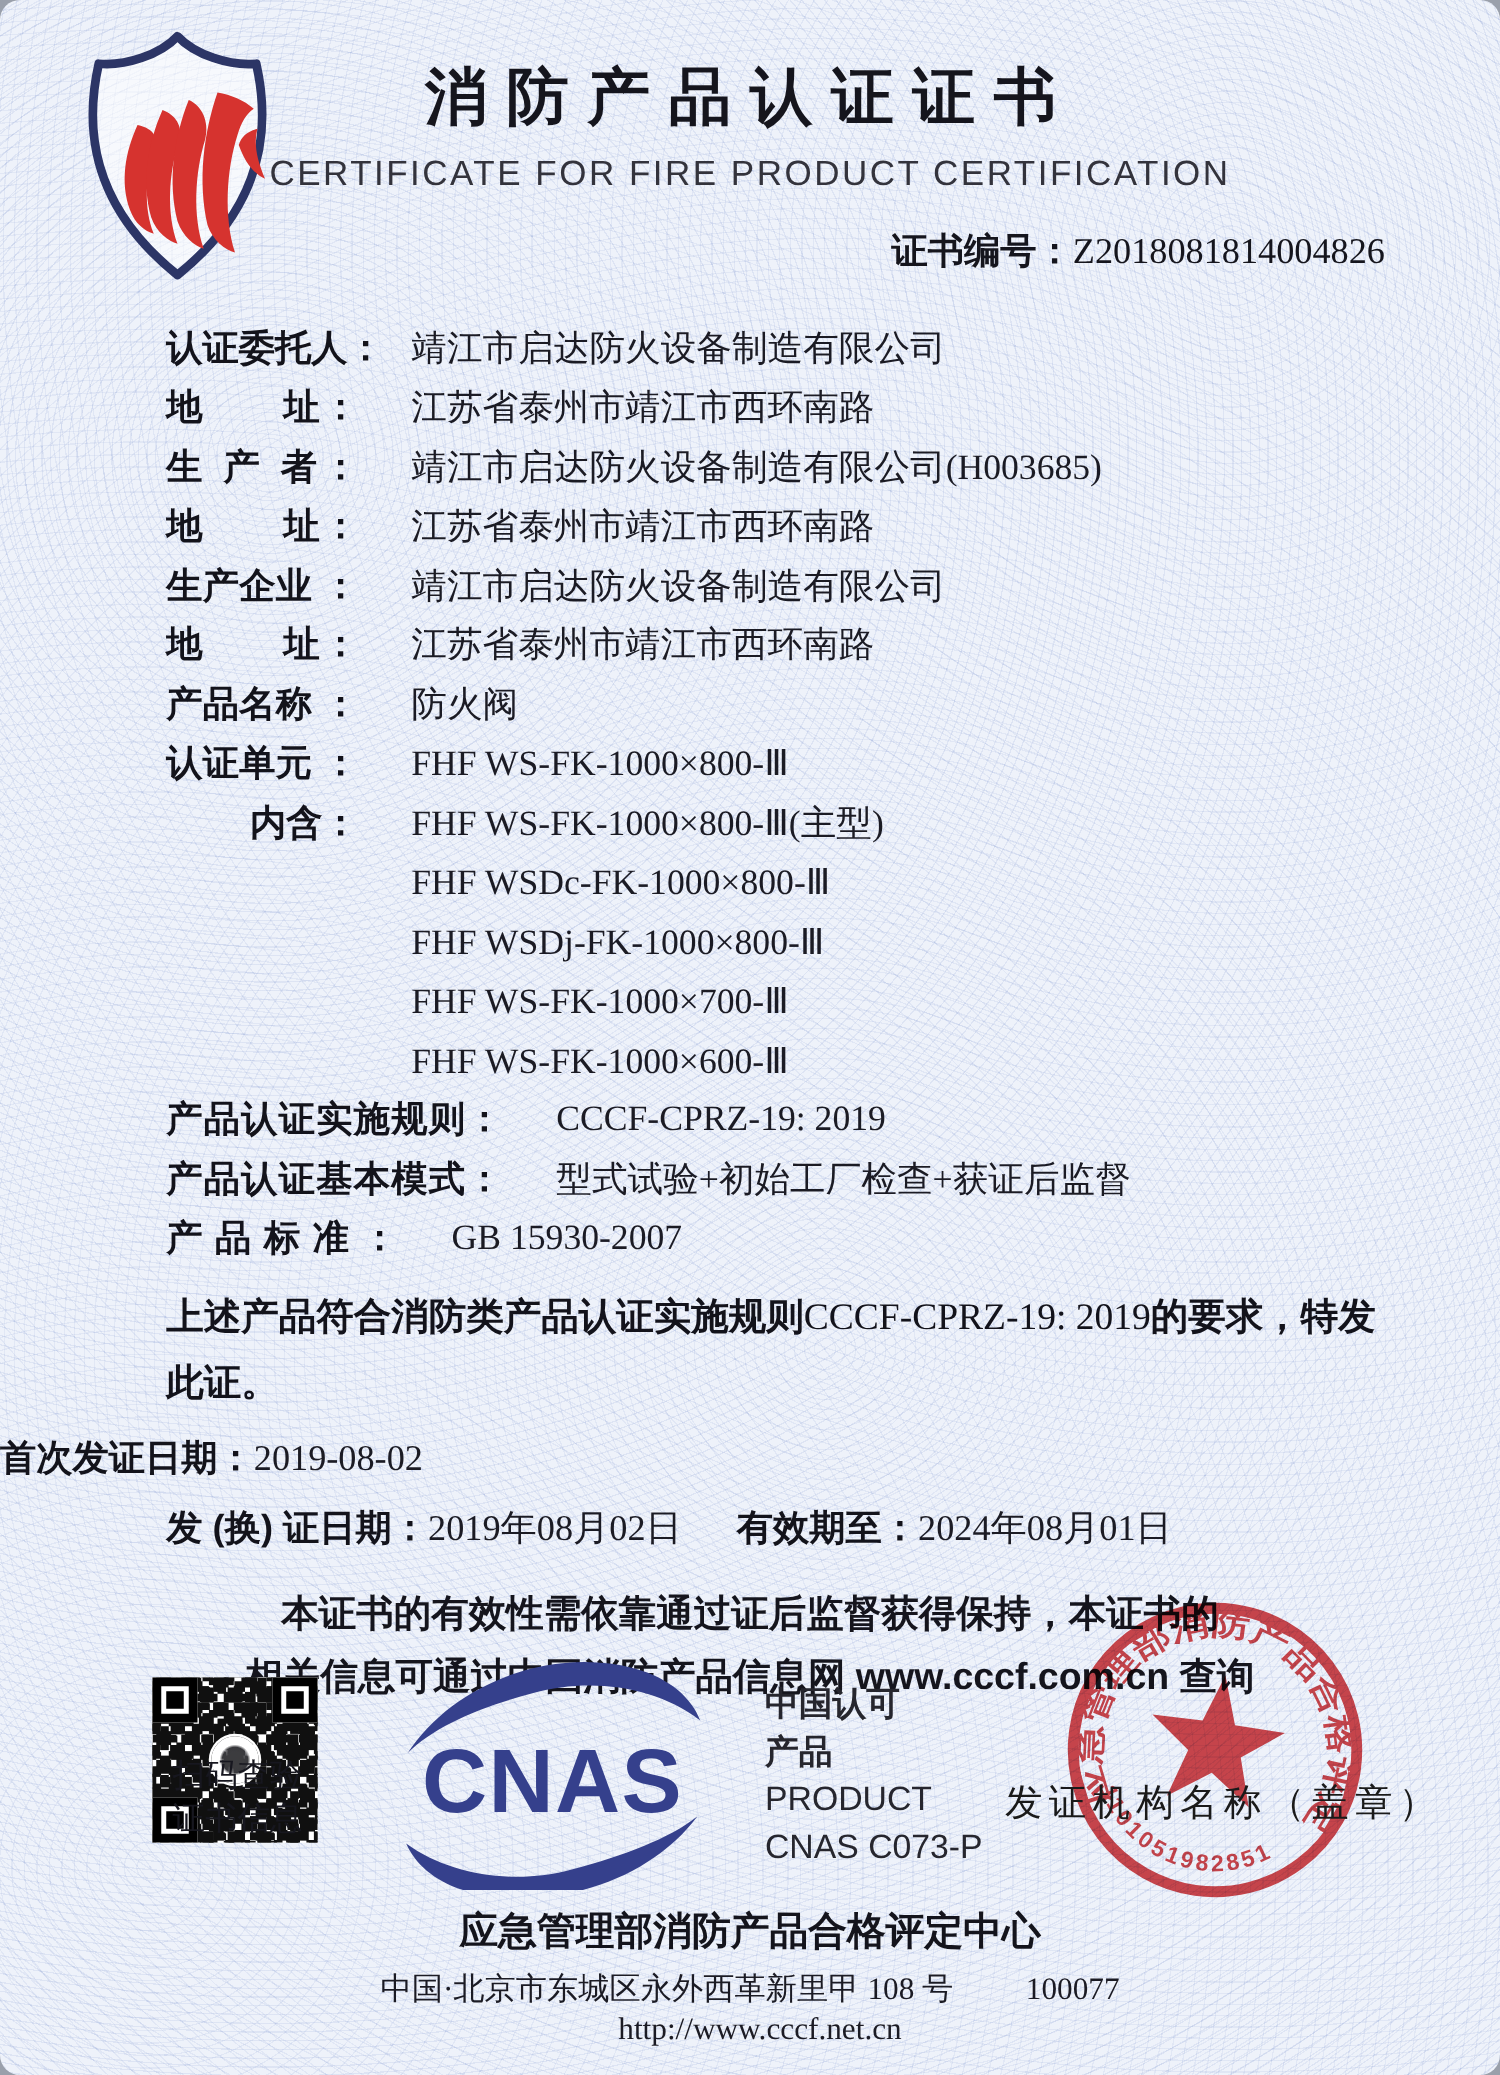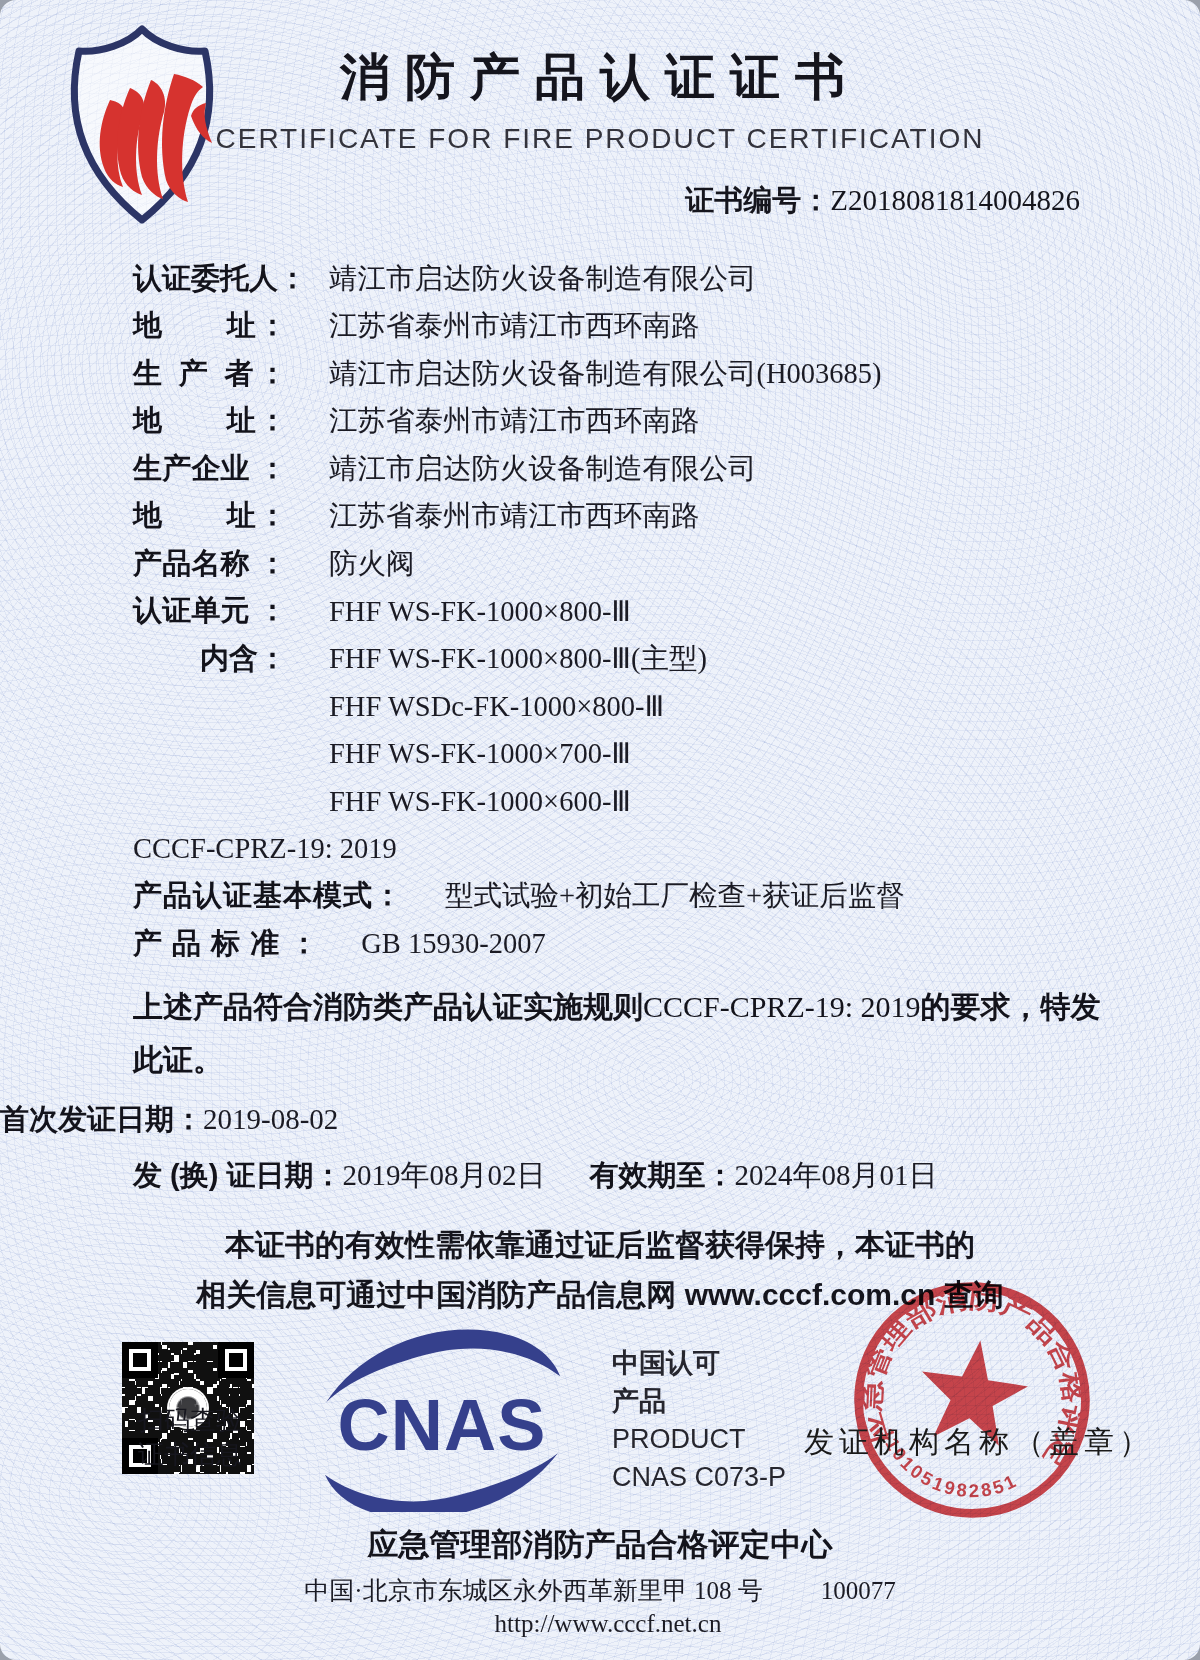--- a/index.html
+++ b/index.html
@@ -22,21 +22,21 @@
   .logo{position:absolute;left:50px;top:20px;width:185px;height:210px;}
   .title{
     padding-top:44px;text-align:center;
     font-size:50px;font-weight:bold;letter-spacing:15px;color:#15151d;
   }
   .subtitle{
     margin-top:12px;text-align:center;
     font-size:28px;letter-spacing:2px;color:#33333c;
   }
   .certno{
-    margin-top:26px;text-align:right;padding-right:120px;
+    margin-top:26px;text-align:right;padding-right:92px;
     font-family:"Liberation Serif",serif;font-size:29px;color:#15151d;
   }
   .certno .lab{font-family:"Liberation Sans",sans-serif;font-weight:bold;}
   
   .fields{margin:34px 80px 0 133px;}
   .row{height:47.5px;display:flex;align-items:center;white-space:nowrap;gap:32px;}
   .lbl{
     display:inline-block;width:154px;margin-right:10px;flex:0 0 auto;
     font-weight:bold;font-size:29px;color:#13131b;
     text-align:justify;text-align-last:justify;
@@ -155,27 +155,32 @@
     <div class="row">
         <span class="lbl right">内含：</span>
         <span class="val">FHF WS-FK-1000×800-Ⅲ(主型)</span>
       </div>
     <div class="row">
         <span class="lbl"></span>
         <span class="val">FHF WSDc-FK-1000×800-Ⅲ</span>
       </div>
     <div class="row">
         <span class="lbl"></span>
+        <span class="val">FHF WSDj-FK-1000×800-Ⅲ</span>
+      </div>
+    <div class="row">
+        <span class="lbl"></span>
         <span class="val">FHF WS-FK-1000×700-Ⅲ</span>
       </div>
     <div class="row">
         <span class="lbl"></span>
         <span class="val">FHF WS-FK-1000×600-Ⅲ</span>
       </div>
     <div class="row">
+        <span class="lbl auto">产品认证实施规则：</span>
         <span class="val">CCCF-CPRZ-19: 2019</span>
       </div>
     <div class="row">
         <span class="lbl auto">产品认证基本模式：</span>
         <span class="val">型式试验+初始工厂检查+获证后监督</span>
       </div>
     <div class="row">
         <span class="lbl auto">产 品 标 准 ：</span>
         <span class="val">GB 15930-2007</span>
       </div>

